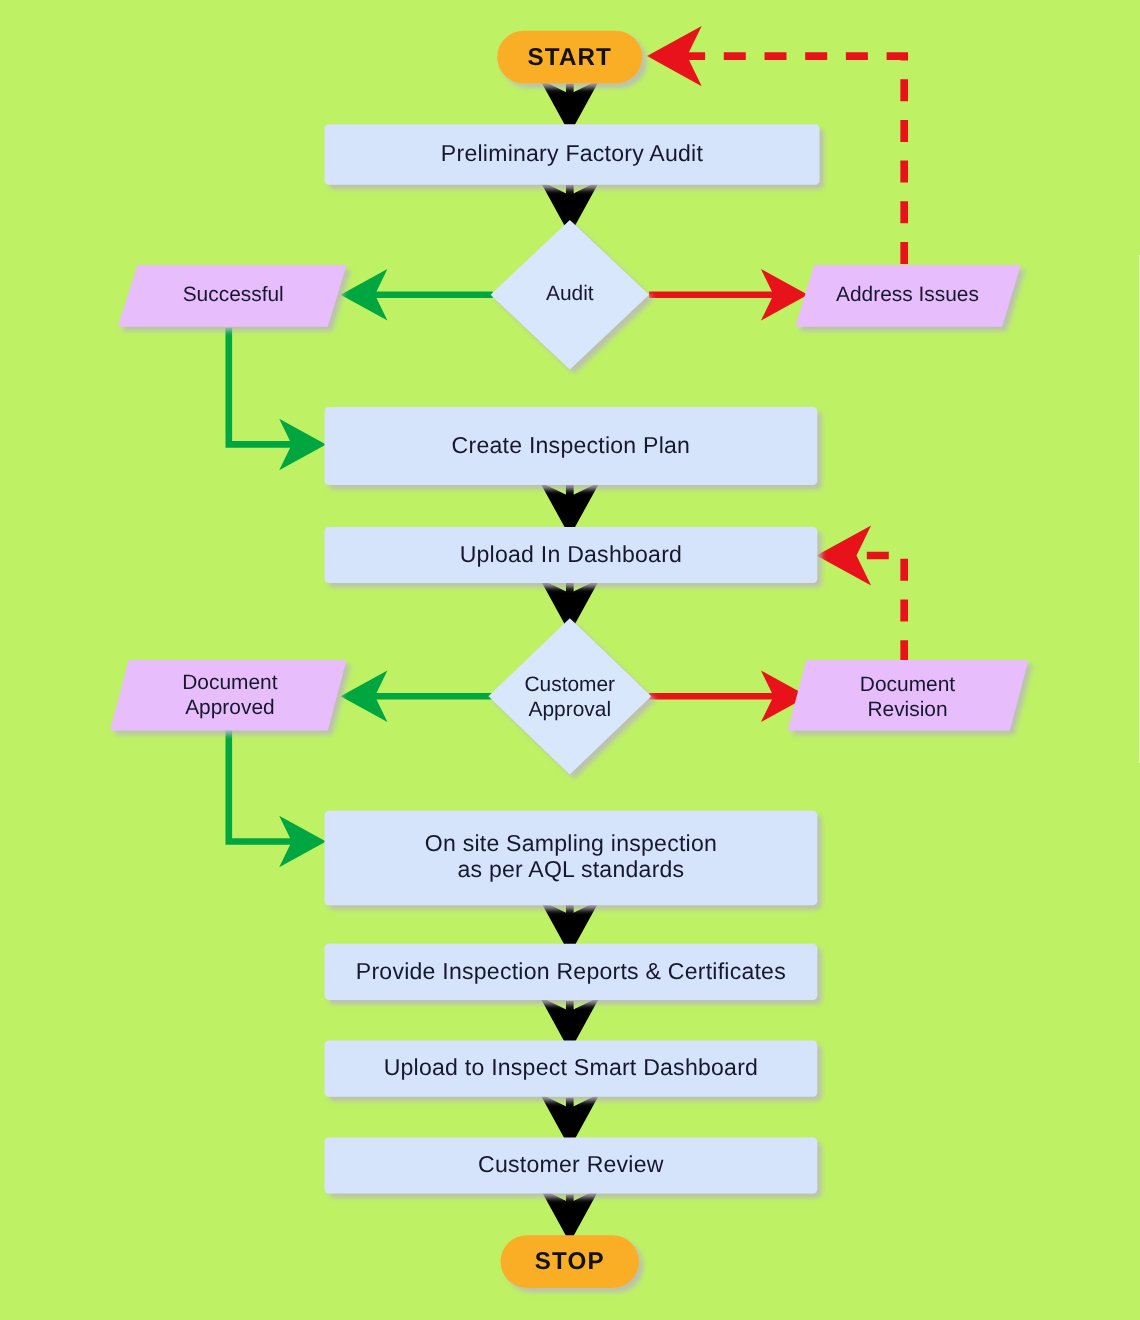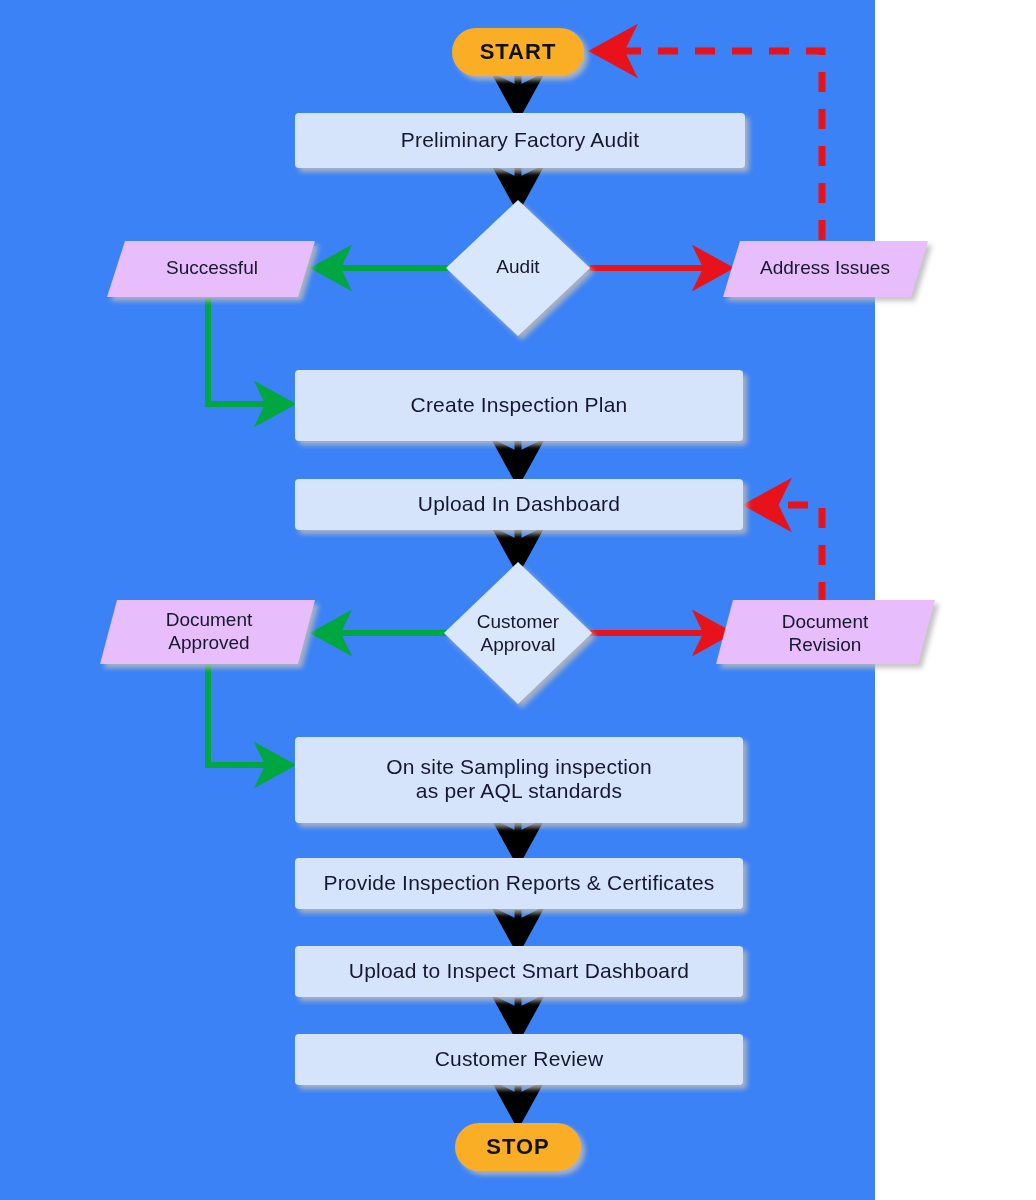--- a/index.html
+++ b/index.html
@@ -8,23 +8,23 @@
     background: #ffffff;
   }
   body {
     width: 1036px;
     height: 1200px;
     font-family: "Liberation Sans", sans-serif;
     overflow: hidden;
   }
   #flowchart-root {
     position: relative;
-    width: 875px;
+    width: 1036px;
     height: 1200px;
-    background: #3b82f6;
+    background: #bef264;
   }
   svg#flow-svg {
     display: block;
     width: 1036px;
     height: 1200px;
   }
   .node-label {
     font-family: "Liberation Sans", sans-serif;
     fill: #16182e;
     text-anchor: middle;

